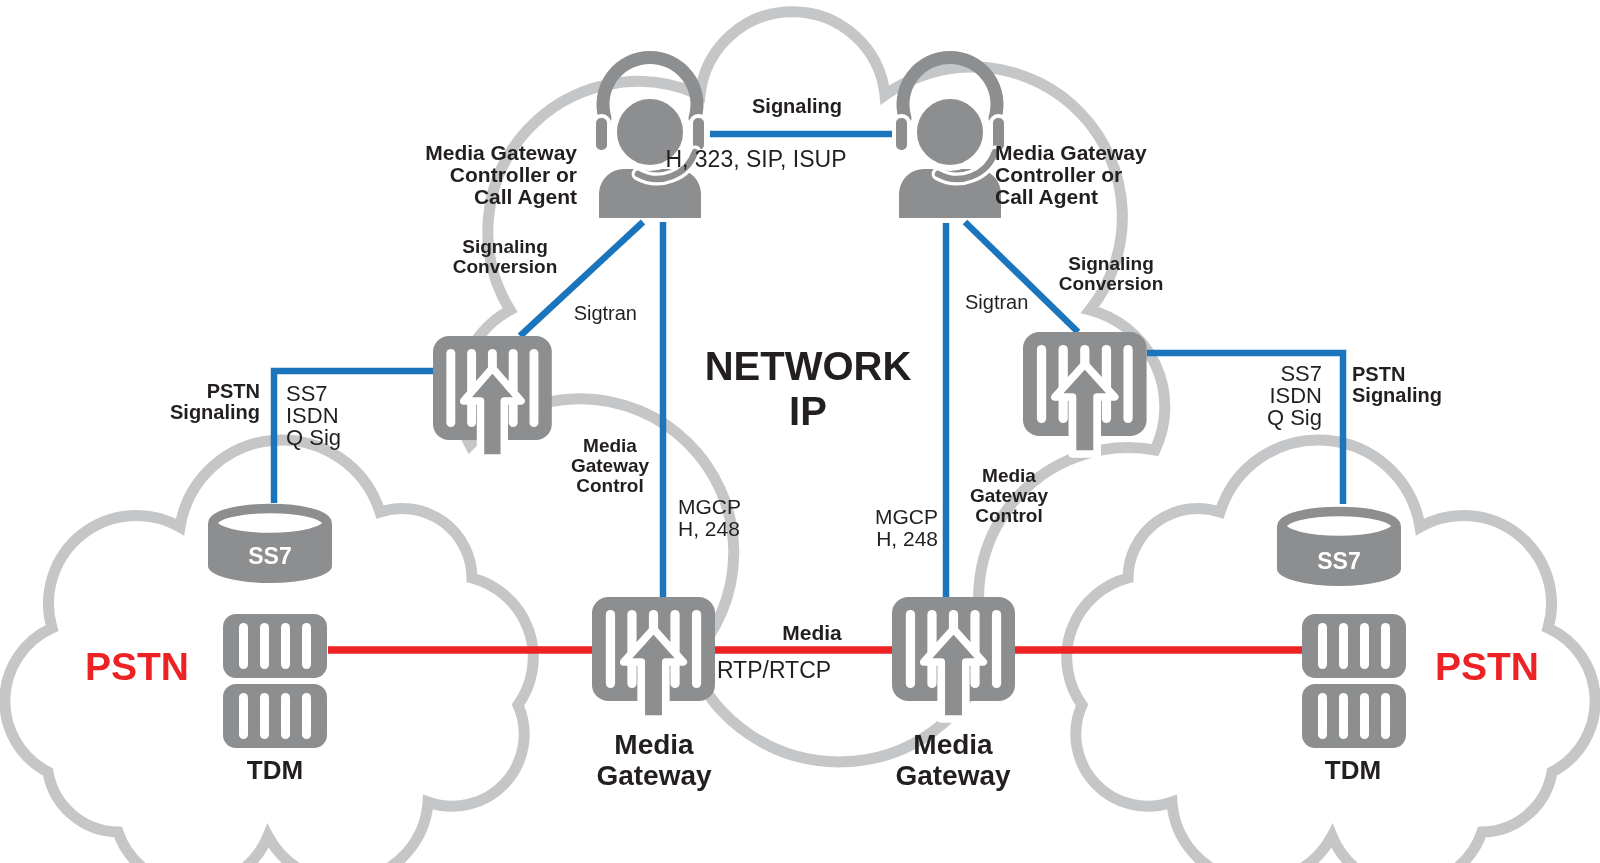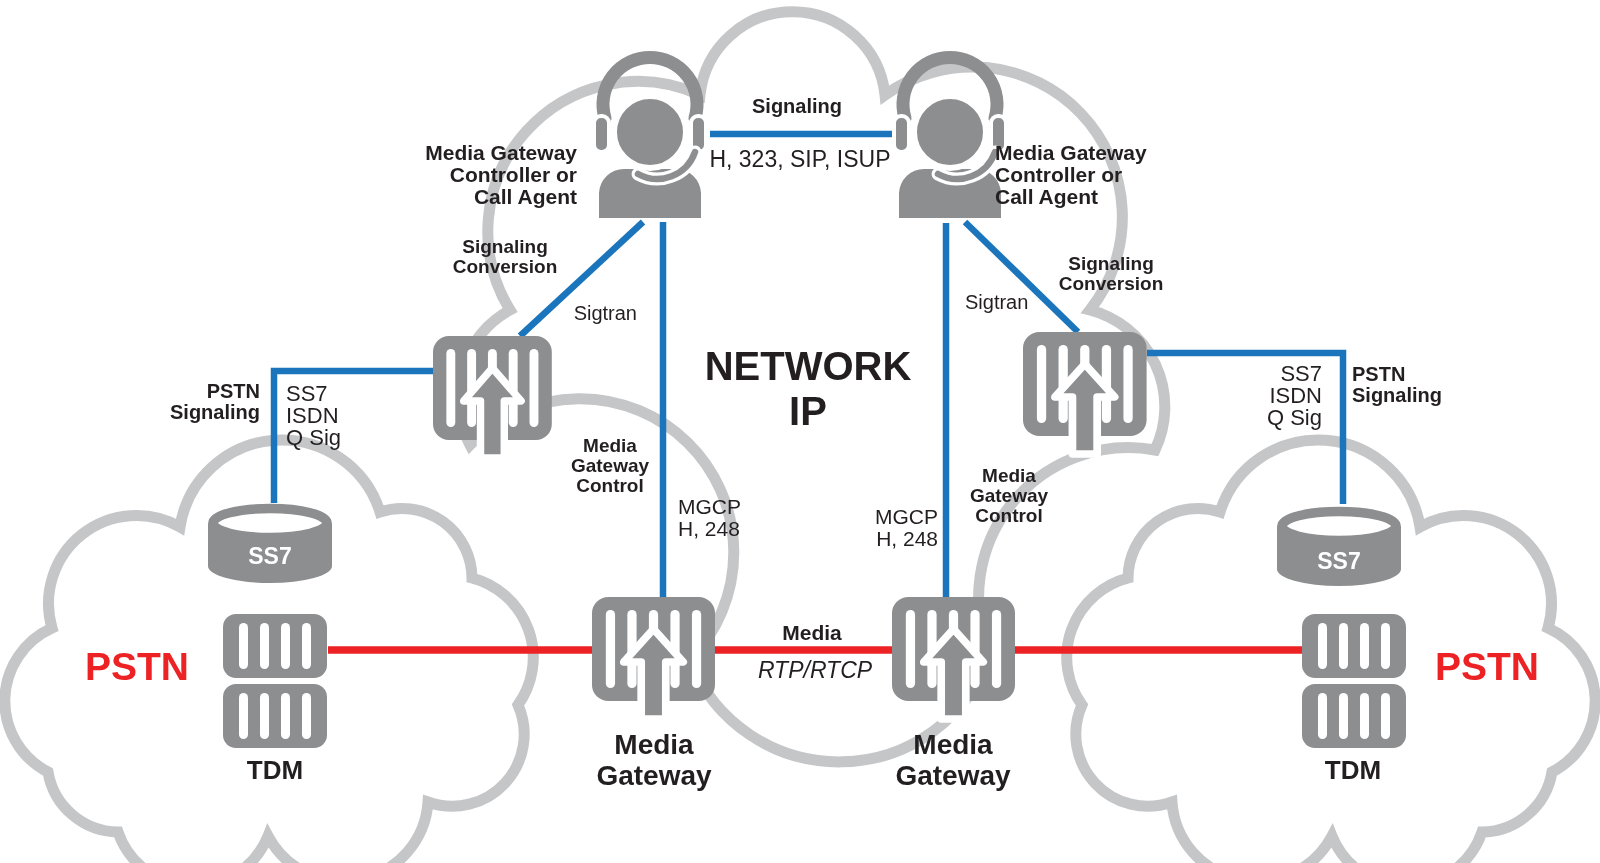--- a/index.html
+++ b/index.html
@@ -123,21 +123,21 @@
   <div>Call Agent</div>
 </div>
 
 <div class="lbl b" style="left:995px;top:142px;font-size:21px;line-height:22px;">
   <div>Media Gateway</div>
   <div>Controller or</div>
   <div>Call Agent</div>
 </div>
 
 <div class="lbl b c" style="left:797px;top:95px;font-size:20px;">Signaling</div>
-<div class="lbl c" style="left:800px;top:146px;font-size:23px;">H, 323, SIP, ISUP</div>
+<div class="lbl c" style="left:756px;top:146px;font-size:23px;">H, 323, SIP, ISUP</div>
 
 <div class="lbl b c" style="left:505px;top:237px;font-size:19px;line-height:20px;">
   <div>Signaling</div>
   <div>Conversion</div>
 </div>
 <div class="lbl b c" style="left:1111px;top:254px;font-size:19px;line-height:20px;">
   <div>Signaling</div>
   <div>Conversion</div>
 </div>
 
@@ -183,21 +183,21 @@
 <div class="lbl" style="left:678px;top:496px;font-size:21px;line-height:22px;">
   <div>MGCP</div>
   <div>H, 248</div>
 </div>
 <div class="lbl r" style="right:662px;top:506px;font-size:21px;line-height:22px;">
   <div>MGCP</div>
   <div>H, 248</div>
 </div>
 
 <div class="lbl b c" style="left:812px;top:621px;font-size:21px;">Media</div>
-<div class="lbl c" style="left:815px;top:657px;font-size:23px;font-style:italic;">RTP/RTCP</div>
+<div class="lbl c" style="left:774px;top:657px;font-size:23px;">RTP/RTCP</div>
 
 <div class="lbl b c" style="left:654px;top:729px;font-size:28px;line-height:31px;">
   <div>Media</div>
   <div>Gateway</div>
 </div>
 <div class="lbl b c" style="left:953px;top:729px;font-size:28px;line-height:31px;">
   <div>Media</div>
   <div>Gateway</div>
 </div>
 

